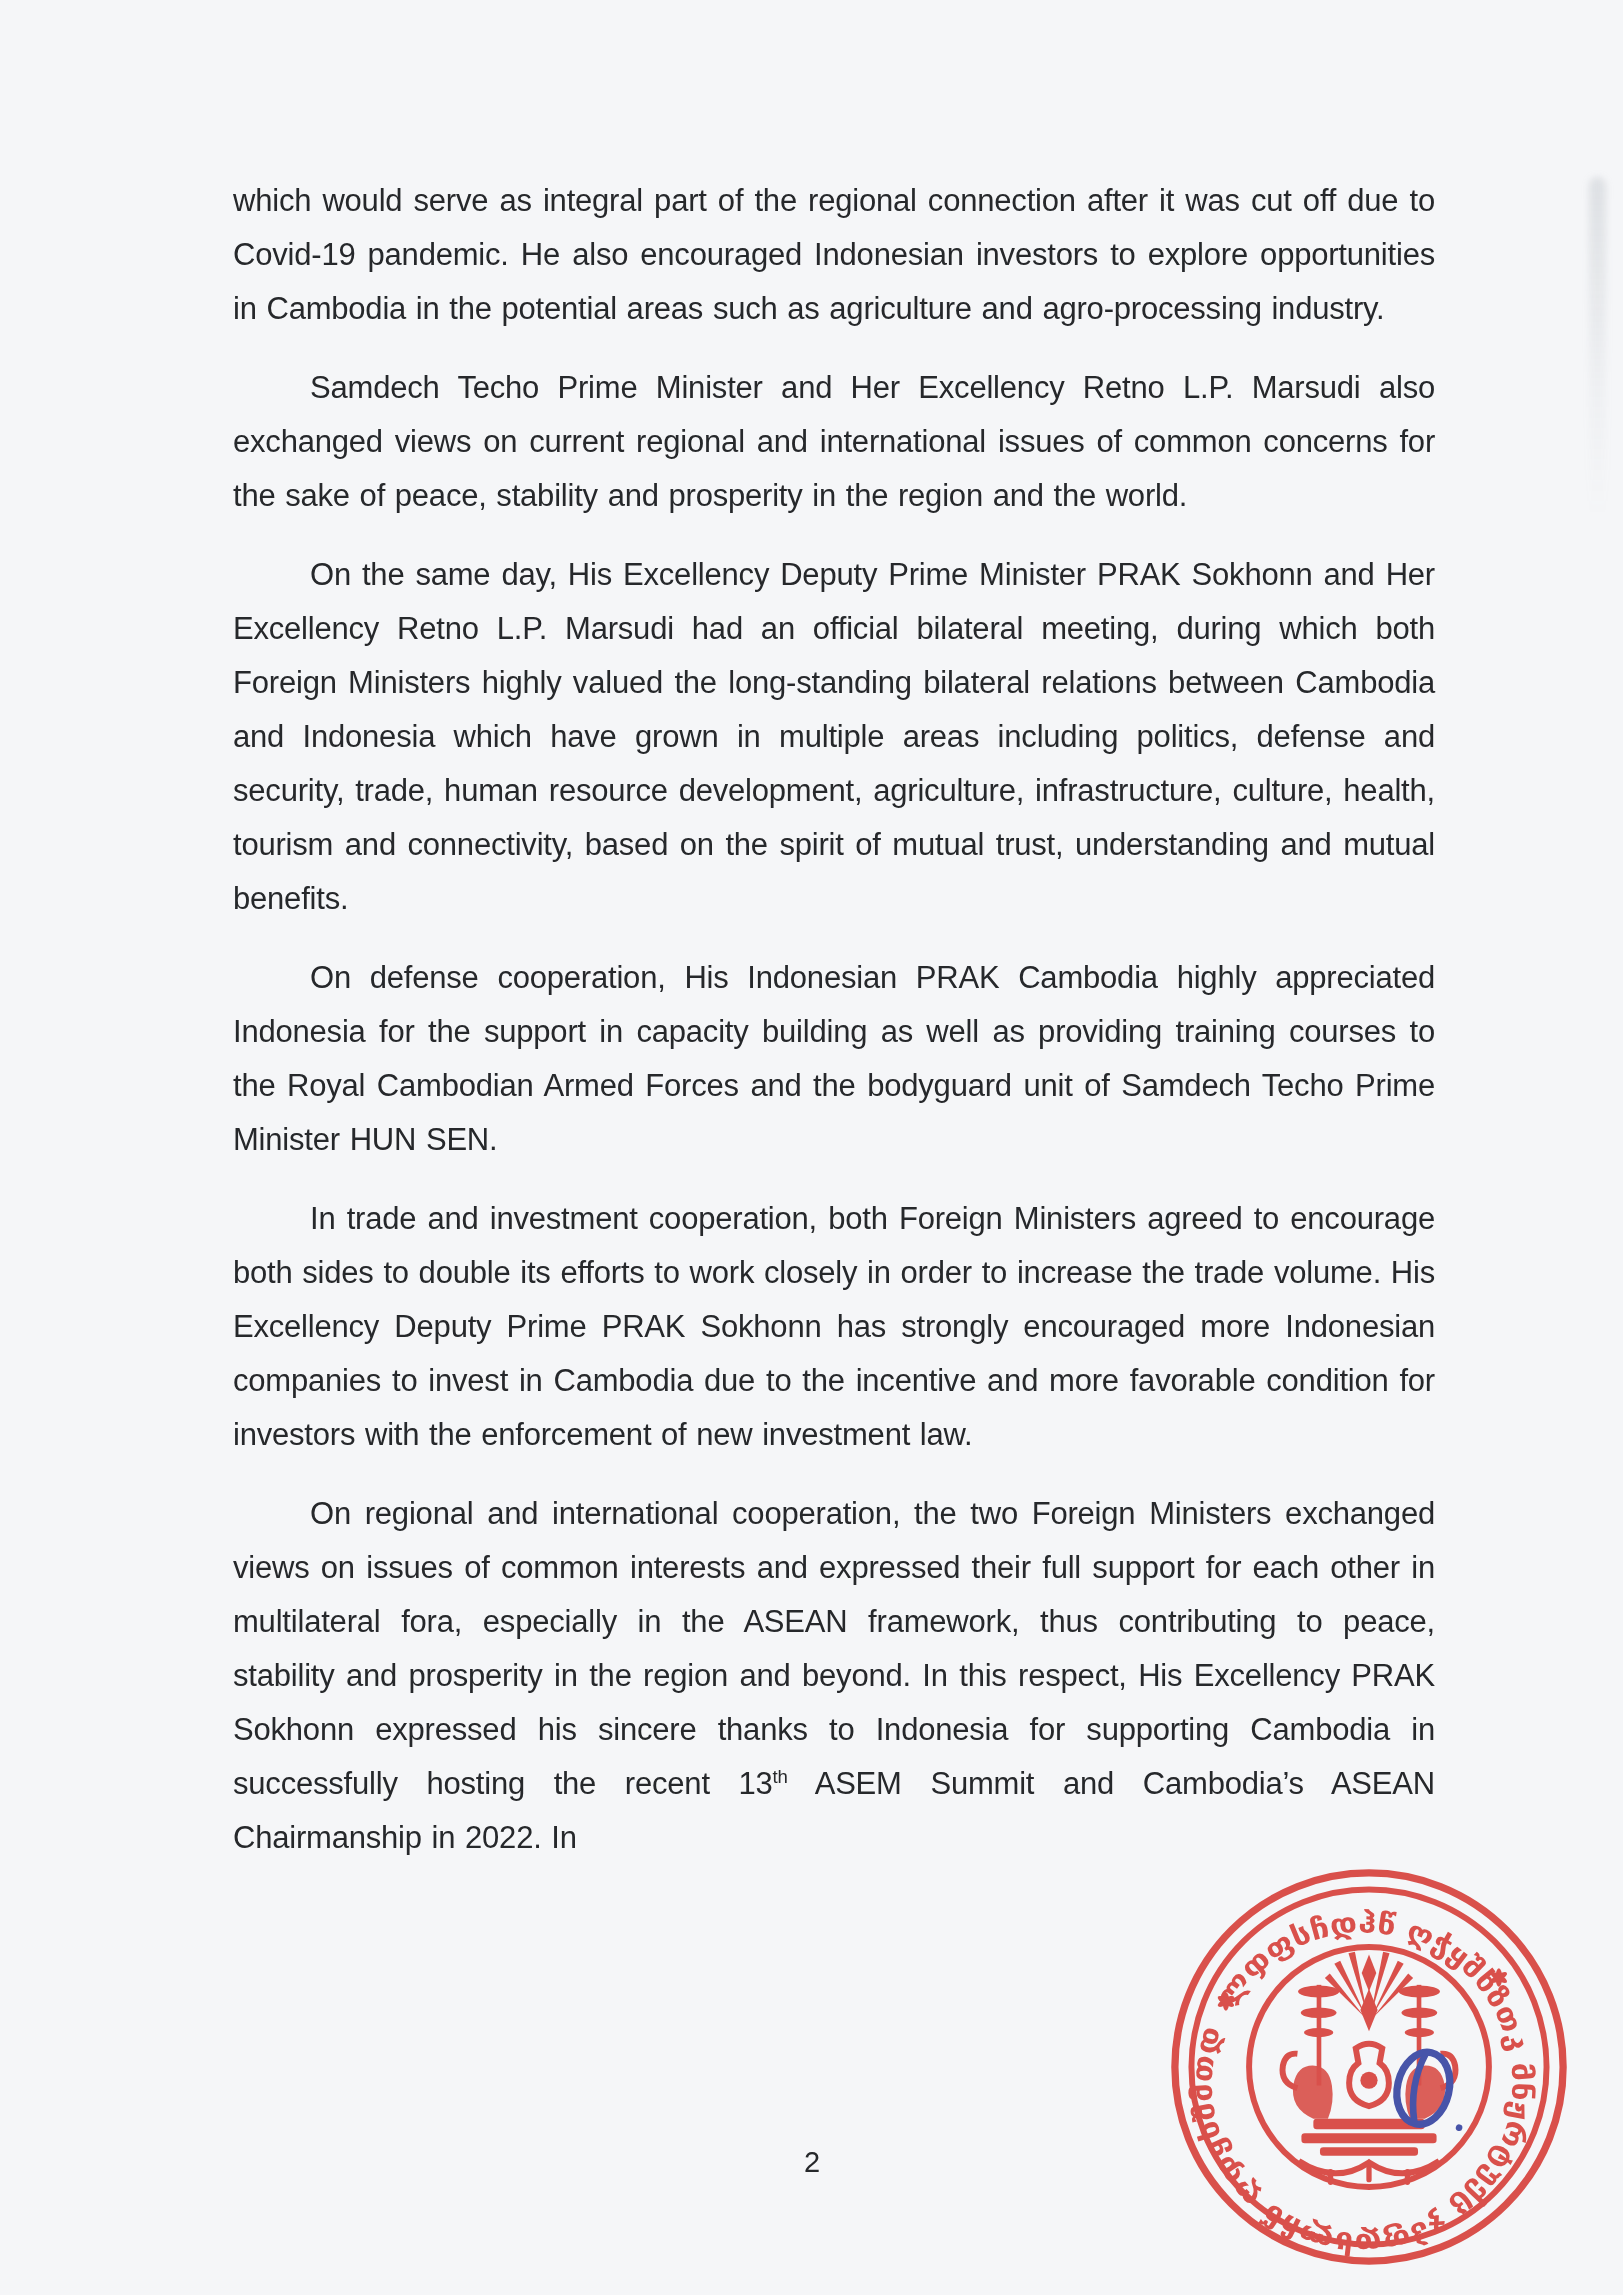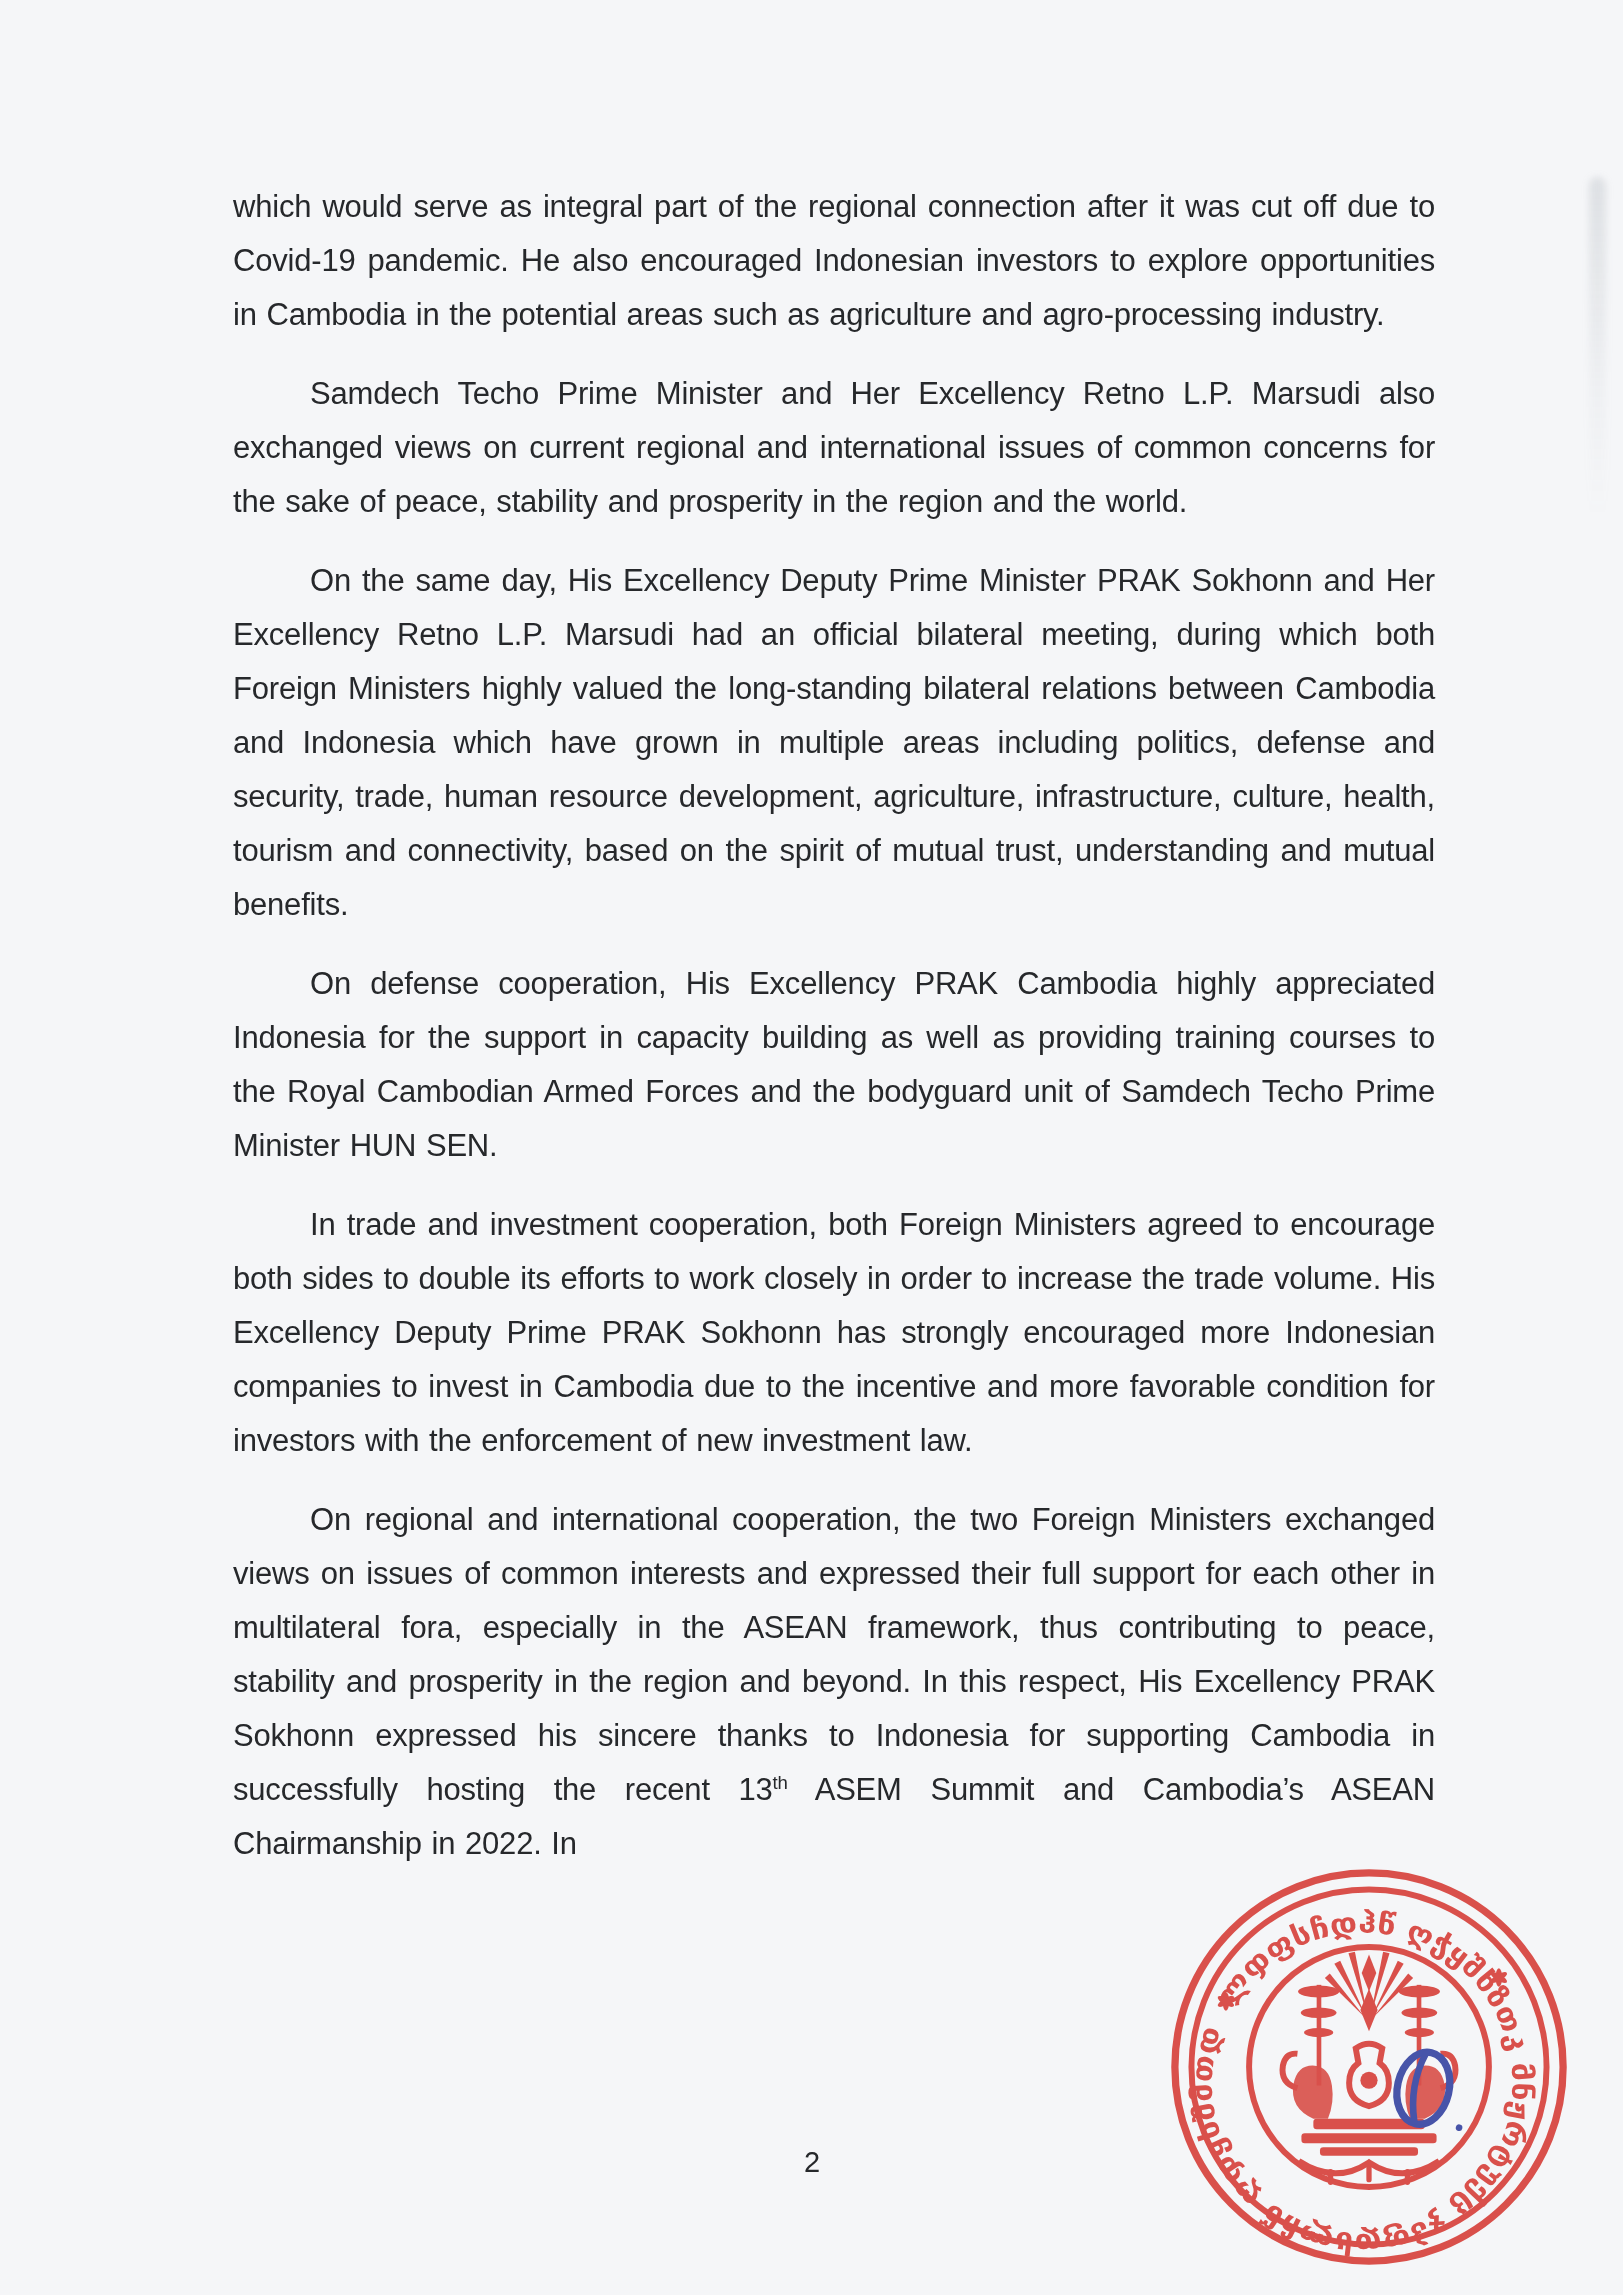--- a/index.html
+++ b/index.html
@@ -4,21 +4,21 @@
 <style>
   html,body{margin:0;padding:0;}
   body{
     width:1624px;height:2295px;position:relative;overflow:hidden;
     font-family:"Liberation Sans","DejaVu Sans",sans-serif;
   }
   .page{
     position:absolute;inset:0;
   }
   .content{
-    position:absolute;left:233px;top:180px;width:1202px;
+    position:absolute;left:233px;top:174px;width:1202px;
   }
   .content p{
     margin:0 0 25px 0;
     font-size:31px;line-height:54px;
     letter-spacing:-0.2px;word-spacing:1.3px;
     text-align:justify;
   }
   .content p.indent{text-indent:77px;}
   .content b{font-weight:400;}
   .content sup{font-size:60%;line-height:0;vertical-align:super;}
@@ -47,21 +47,21 @@
 <body style="background: rgb(245, 246, 248); color: rgb(38, 40, 43);">
 
 <div class="page">
 
   <div class="smudge"></div>
 
   <main class="content">
       <p><span>which would serve as integral part of the regional connection after it was cut off due to Covid-19 pandemic. He also encouraged Indonesian investors to explore opportunities in Cambodia in the potential areas such as agriculture and agro-processing industry.</span></p>
       <p class="indent"><b>Samdech Techo Prime Minister</b><span> and </span><b>Her Excellency Retno L.P. Marsudi</b><span> also exchanged views on current regional and international issues of common concerns for the sake of peace, stability and prosperity in the region and the world.</span></p>
       <p class="indent"><span>On the same day, </span><b>His Excellency Deputy Prime Minister PRAK Sokhonn</b><span> and </span><b>Her Excellency Retno L.P. Marsudi</b><span> had an official bilateral meeting, during which both Foreign Ministers highly valued the long-standing bilateral relations between Cambodia and Indonesia which have grown in multiple areas including politics, defense and security, trade, human resource development, agriculture, infrastructure, culture, health, tourism and connectivity, based on the spirit of mutual trust, understanding and mutual benefits.</span></p>
-      <p class="indent"><span>On </span><b>defense cooperation,</b><span> His Excellency </span><b>PRAK Cambodia</b><span> highly appreciated Indonesia for the support in capacity building as well as providing training courses to the Royal Cambodian Armed Forces and the bodyguard unit of </span><b>Samdech Techo Prime Minister HUN SEN</b><span>.</span></p>
+      <p class="indent"><span>On </span><b>defense cooperation,</b><span> His Indonesian </span><b>PRAK Cambodia</b><span> highly appreciated Indonesia for the support in capacity building as well as providing training courses to the Royal Cambodian Armed Forces and the bodyguard unit of </span><b>Samdech Techo Prime Minister HUN SEN</b><span>.</span></p>
       <p class="indent"><span>In </span><b>trade and investment cooperation,</b><span> both Foreign Ministers agreed to encourage both sides to double its efforts to work closely in order to increase the trade volume. </span><b>His Excellency Deputy Prime PRAK Sokhonn</b><span> has strongly encouraged more Indonesian companies to invest in Cambodia due to the incentive and more favorable condition for investors with the enforcement of new investment law.</span></p>
       <p class="indent"><span>On </span><b>regional and international cooperation,</b><span> the two Foreign Ministers exchanged views on issues of common interests and expressed their full support for each other in multilateral fora, especially in the ASEAN framework, thus contributing to peace, stability and prosperity in the region and beyond. In this respect, </span><b>His Excellency PRAK Sokhonn</b><span> expressed his sincere thanks to Indonesia for supporting Cambodia in successfully hosting the recent 13</span><sup>th</sup><span> ASEM Summit and Cambodia’s ASEAN Chairmanship in 2022. In</span></p>
     </main>
 
   <div class="pagenum">2</div>
 
   <div class="stamp">
     <svg viewBox="0 0 640 640">
       <g fill="none" stroke="currentColor" style="color:#e0463f">
         <circle cx="320" cy="320" r="293" stroke-width="11"></circle>

